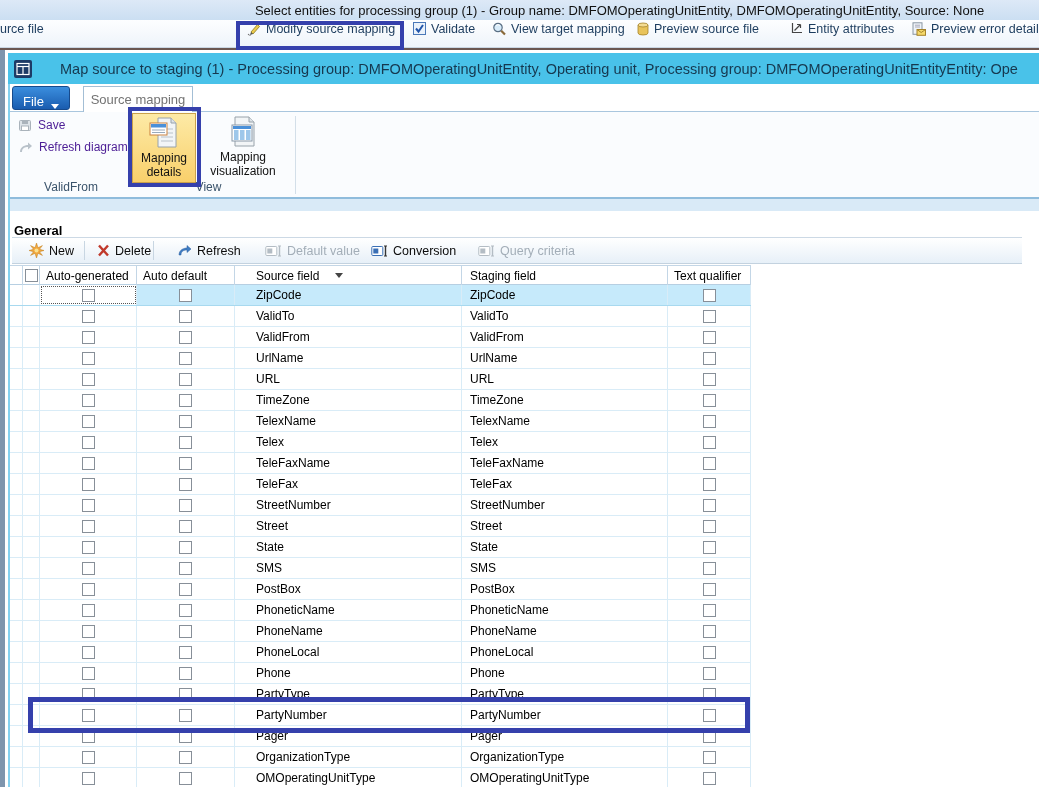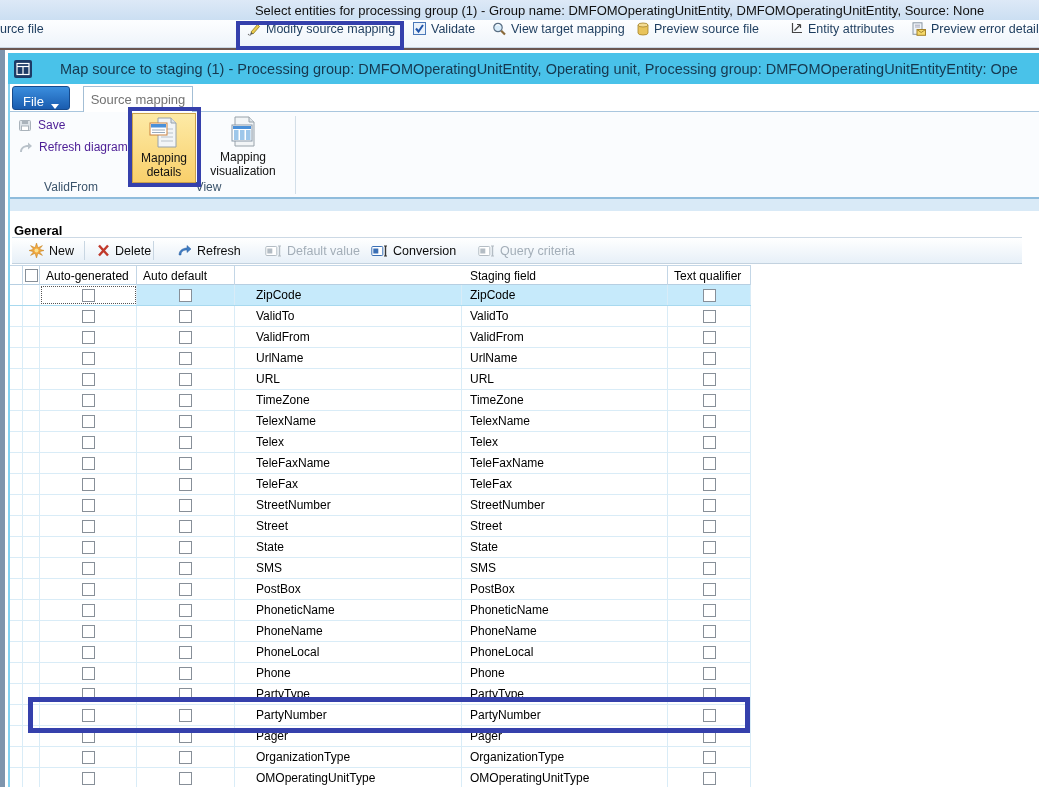--- a/index.html
+++ b/index.html
@@ -346,20 +346,24 @@
     <div class="grid-header">
       <div class="hcell hc0">
           <span class="cb"></span>
         </div>
       <div class="hcell hc1">
           <span>Auto-generated</span>
         </div>
       <div class="hcell hc2">
           <span>Auto default</span>
         </div>
+      <div class="hcell hc3">
+          <span>Source field</span>
+          <span class="sort-caret"></span>
+        </div>
       <div class="hcell hc4">
           <span>Staging field</span>
         </div>
       <div class="hcell hc5">
           <span>Text qualifier</span>
         </div>
     </div>
 
     <div class="grid-body">
         <div class="grow selected">

